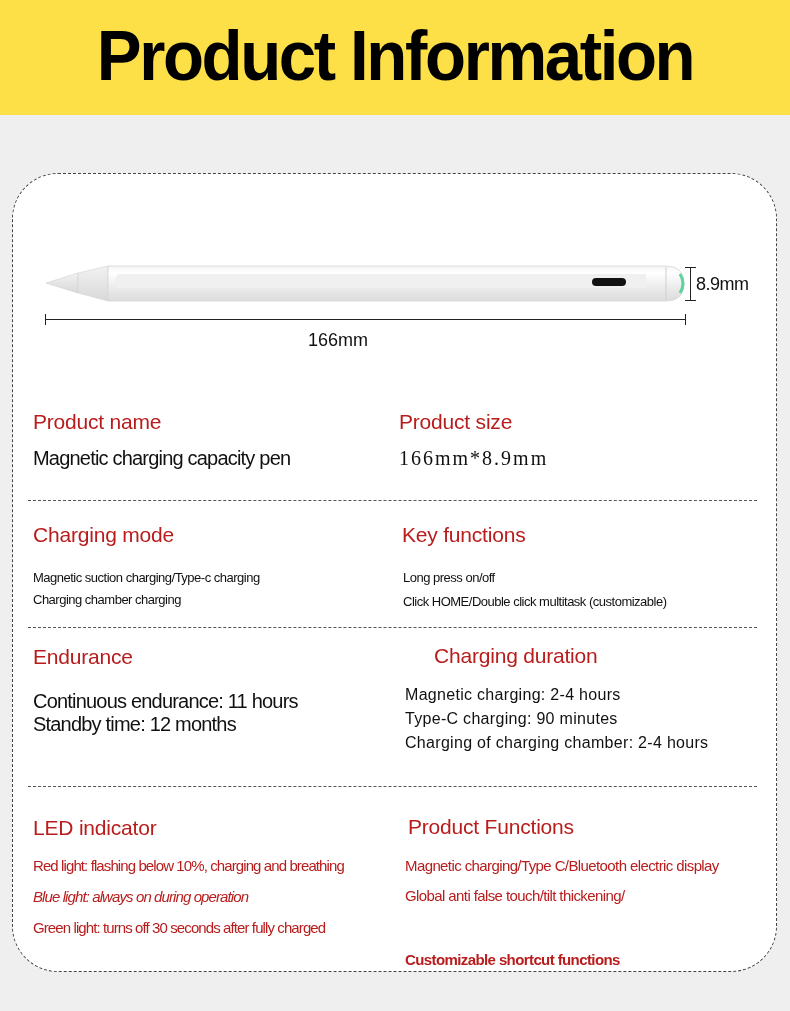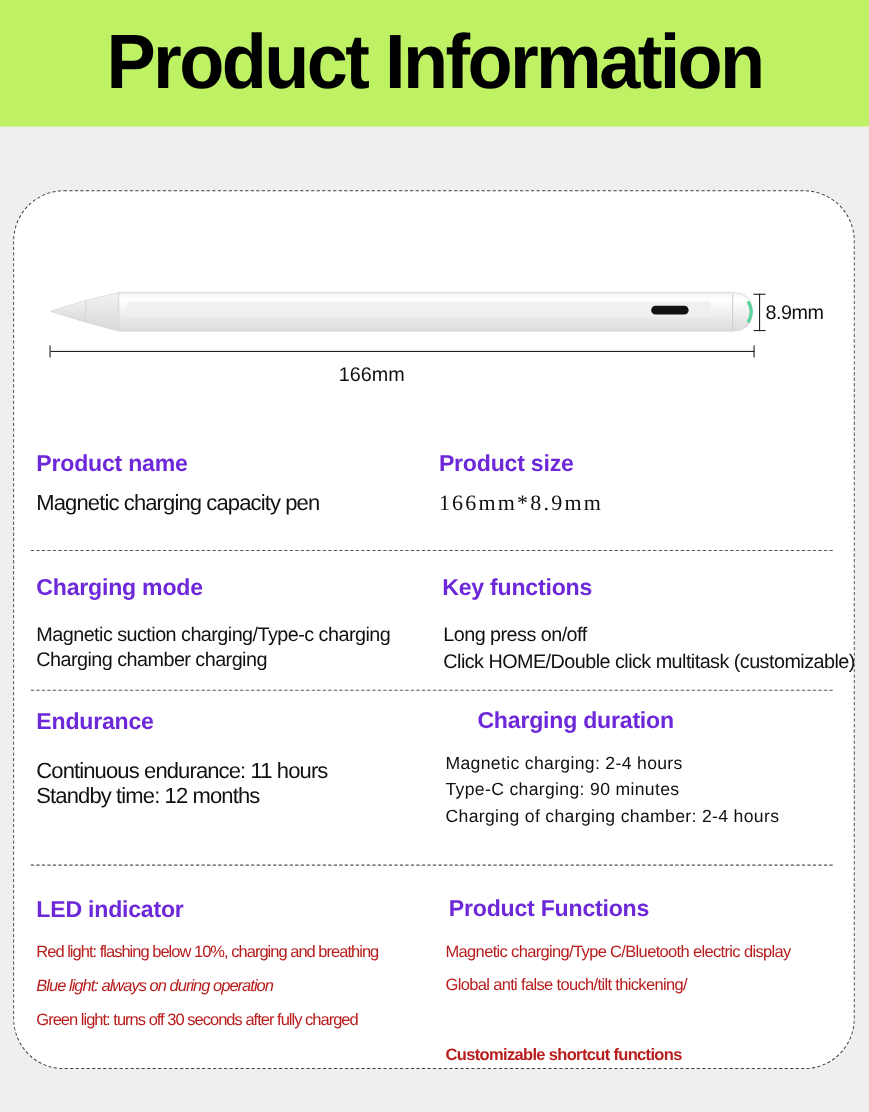--- a/index.html
+++ b/index.html
@@ -1,19 +1,19 @@
 <!DOCTYPE html>
 <html><head>
 <meta charset="utf-8">
 <style>
   * { margin: 0; padding: 0; box-sizing: border-box; }
   html, body { width: 790px; height: 1011px; overflow: hidden; }
   body { background: #efefef; font-family: "Liberation Sans", sans-serif; color: #111; position: relative; }
 
-  .header { position: absolute; left: 0; top: 0; width: 790px; height: 115px; background: #bef264; }
+  .header { position: absolute; left: 0; top: 0; width: 790px; height: 115px; background: #fde047; }
   .page-title {
     position: absolute; left: 0; width: 790px; top: 14px; text-align: center;
     font-family: "Liberation Sans", sans-serif; font-weight: 700; font-size: 70px;
     letter-spacing: -2.5px; color: #000; line-height: 84px; transform: scaleX(0.96);
   }
 
   .card {
     position: absolute; left: 12px; top: 173px; width: 765px; height: 799px;
     background: #ffffff; border: 1.2px dashed #444; border-radius: 46px;
   }
@@ -28,24 +28,24 @@
   .dim-tick.right { left: 685px; top: 314px; }
   .dim-label-length { position: absolute; left: 288px; top: 330px; width: 100px; text-align: center; font-size: 18px; color: #111; }
 
   .dim-line-v { position: absolute; left: 690px; top: 267px; width: 1px; height: 34px; background: #222; }
   .dim-vtick { position: absolute; left: 685px; width: 11px; height: 1px; background: #222; }
   .dim-vtick.top { top: 267px; }
   .dim-vtick.bottom { top: 300px; }
   .dim-label-diameter { position: absolute; left: 696px; top: 274px; font-size: 18px; color: #111; letter-spacing: -0.5px; }
 
   .section-title {
-    position: absolute; font-weight: 700; font-size: 21px; color: #6d28d9; letter-spacing: -0.2px;
+    position: absolute; font-weight: 400; font-size: 21px; color: #b91c1c; letter-spacing: -0.2px;
   }
   .value-lg { position: absolute; font-size: 20px; color: #111; letter-spacing: -0.8px; line-height: 31px; }
-  .value-md { position: absolute; font-size: 18px; color: #111; letter-spacing: -0.5px; line-height: 23px; }
+  .value-md { position: absolute; font-size: 13px; color: #111; letter-spacing: -0.5px; line-height: 23px; }
   .value-mono { position: absolute; font-size: 20px; color: #111; letter-spacing: 2px; font-family: Liberation Serif, serif; }
   .value-wide { position: absolute; font-size: 16px; color: #111; letter-spacing: 0.3px; line-height: 24px; text-align: center; }
   .value-led { position: absolute; font-size: 15px; color: #b91c1c; letter-spacing: -0.9px; line-height: 31px; }
 
   .divider { position: absolute; left: 28px; width: 729px; height: 0; border-top: 1px dashed #555; }
 </style>
 </head>
 <body>
 
 <div class="header">

